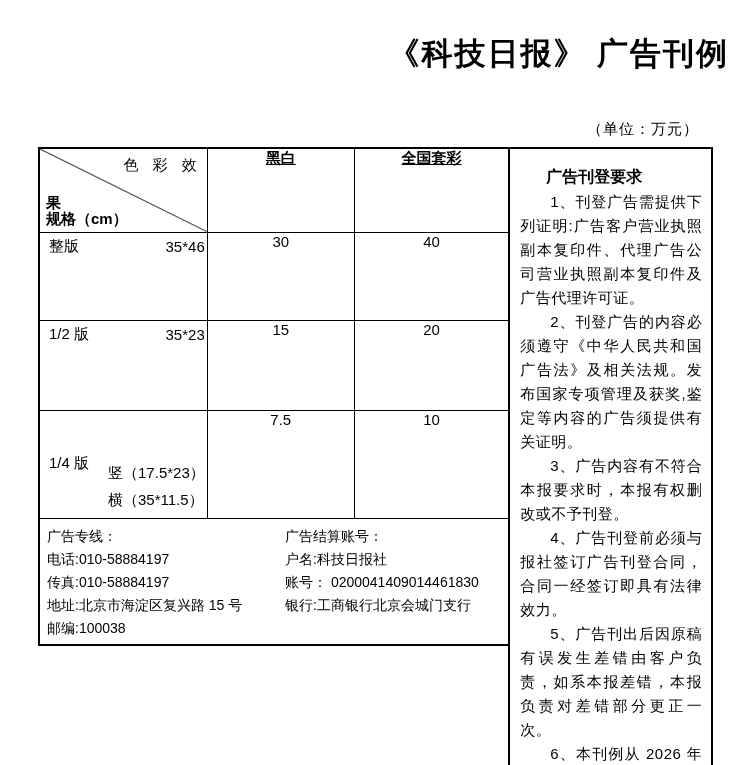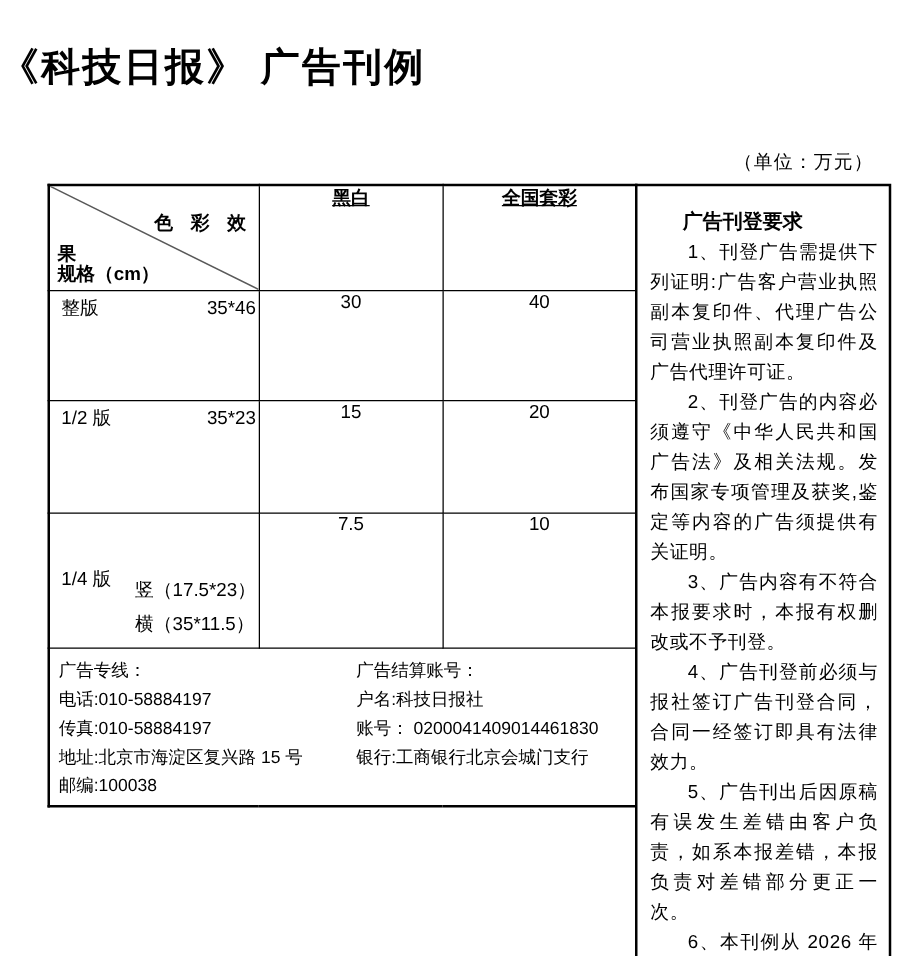--- a/index.html
+++ b/index.html
@@ -5,42 +5,42 @@
   * { box-sizing: border-box; }
   html, body { margin: 0; padding: 0; }
   body {
     width: 729px; height: 765px;
     background: #ffffff; color: #000000;
     font-family: "Liberation Sans", "DejaVu Sans", sans-serif;
     position: relative; overflow: hidden;
   }
   .title {
     position: absolute; top: 33px; left: 0; width: 729px;
-    text-align: left; font-size: 31px; font-weight: 700; letter-spacing: 2px;
+    text-align: right; font-size: 31px; font-weight: 700; letter-spacing: 2px;
   }
   .unit-note {
     position: absolute; top: 120px; right: 30px;
     font-size: 15px; letter-spacing: 1px;
   }
   .layout {
     position: absolute; top: 147px; left: 38px;
     display: flex; align-items: flex-start;
   }
   table.rate {
     border-collapse: collapse; table-layout: fixed;
     border: 2px solid #000; background: #fff;
   }
   table.rate td {
     border: 1px solid #000; padding: 0;
     font-size: 15px; vertical-align: top;
   }
   
   .diag { position: relative; }
   .diag svg { position: absolute; left: 0; top: 0; width: 100%; height: 100%; display: block; }
-  .diag .t1 { position: absolute; top: 20px; right: 5px; font-weight: 700; letter-spacing: 5px; white-space: nowrap; margin-left: 32px; }
+  .diag .t1 { position: absolute; top: 7px; right: 5px; font-weight: 400; letter-spacing: 5px; white-space: nowrap; margin-left: 32px; }
   .diag .t2 { position: absolute; top: 45px; left: 6px; font-weight: 700; }
   .diag .t3 { position: absolute; bottom: 3px; left: 6px; font-weight: 700; }
   .colhead { text-align: center; vertical-align: middle; font-weight: 700; font-size: 15px; text-decoration: underline; }
   .cellwrap {
     display: flex; flex-direction: row; justify-content: space-between;
     height: 100%; padding: 4px 2px 5px 9px; align-items: center;
   }
   .row-label { white-space: nowrap; }
   .spec { padding-left: 48px; white-space: nowrap; }
   .spec-two { padding-left: 19px; line-height: 27px; white-space: nowrap; margin-top: 44px; }

